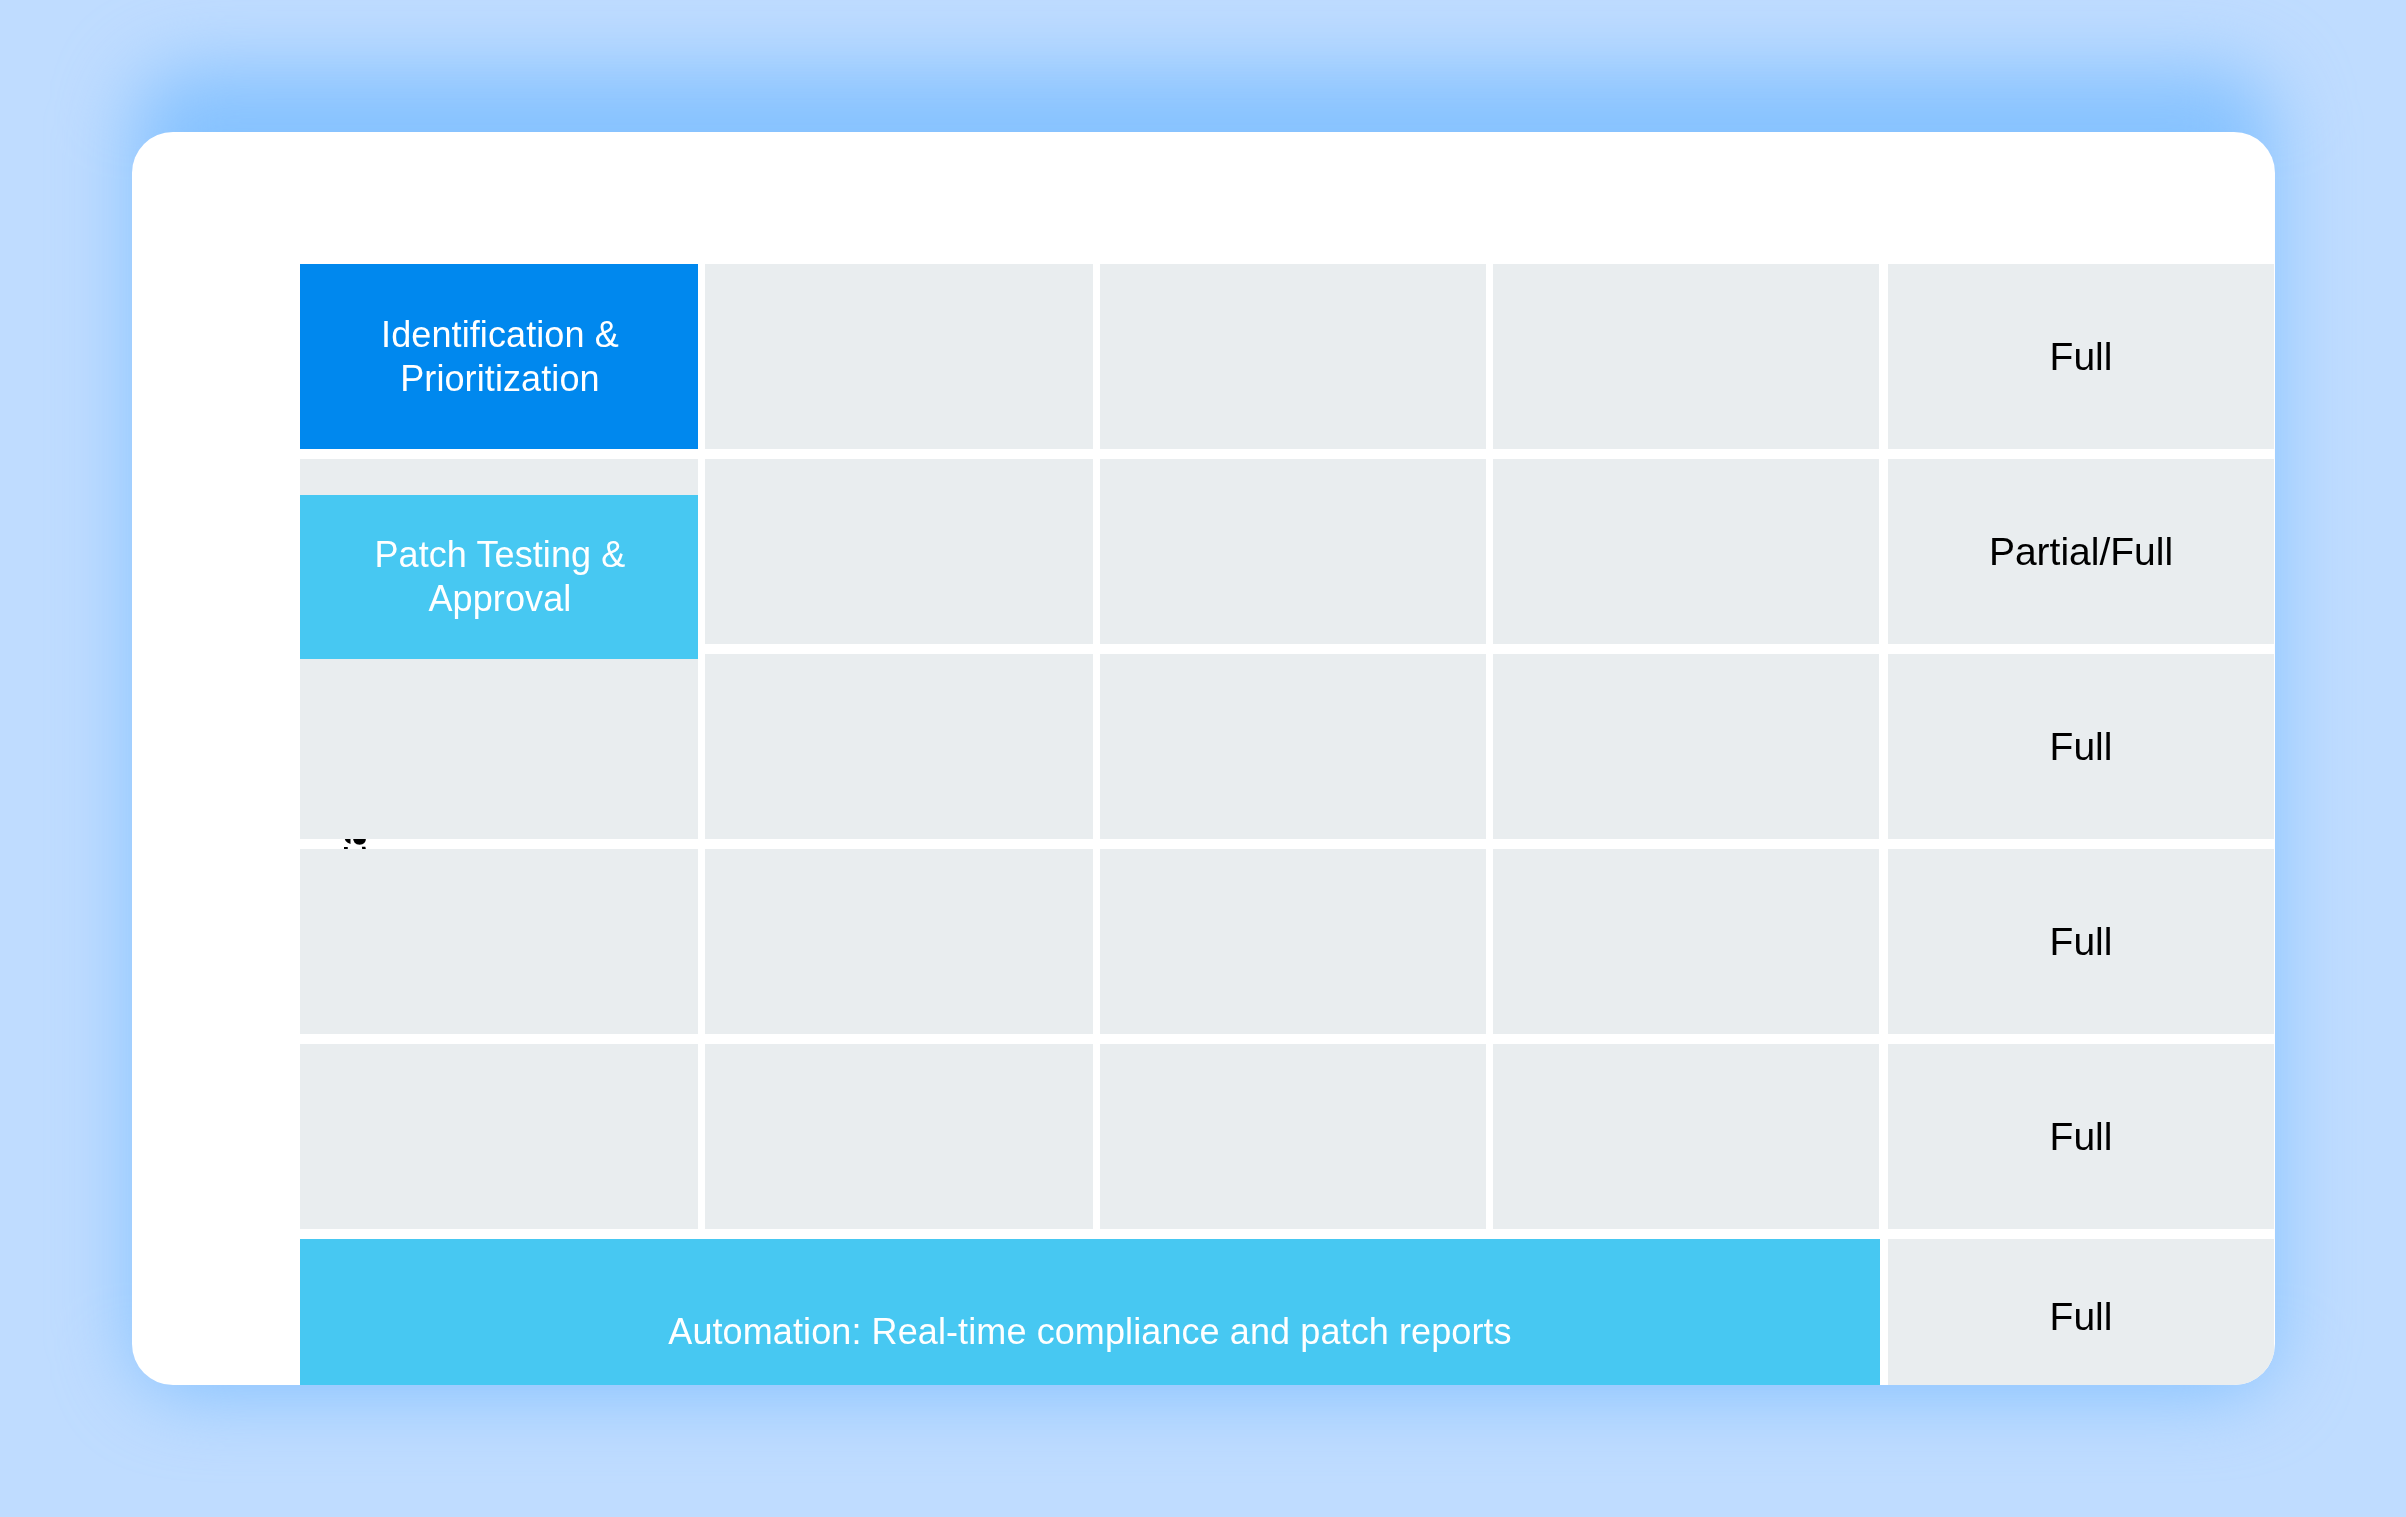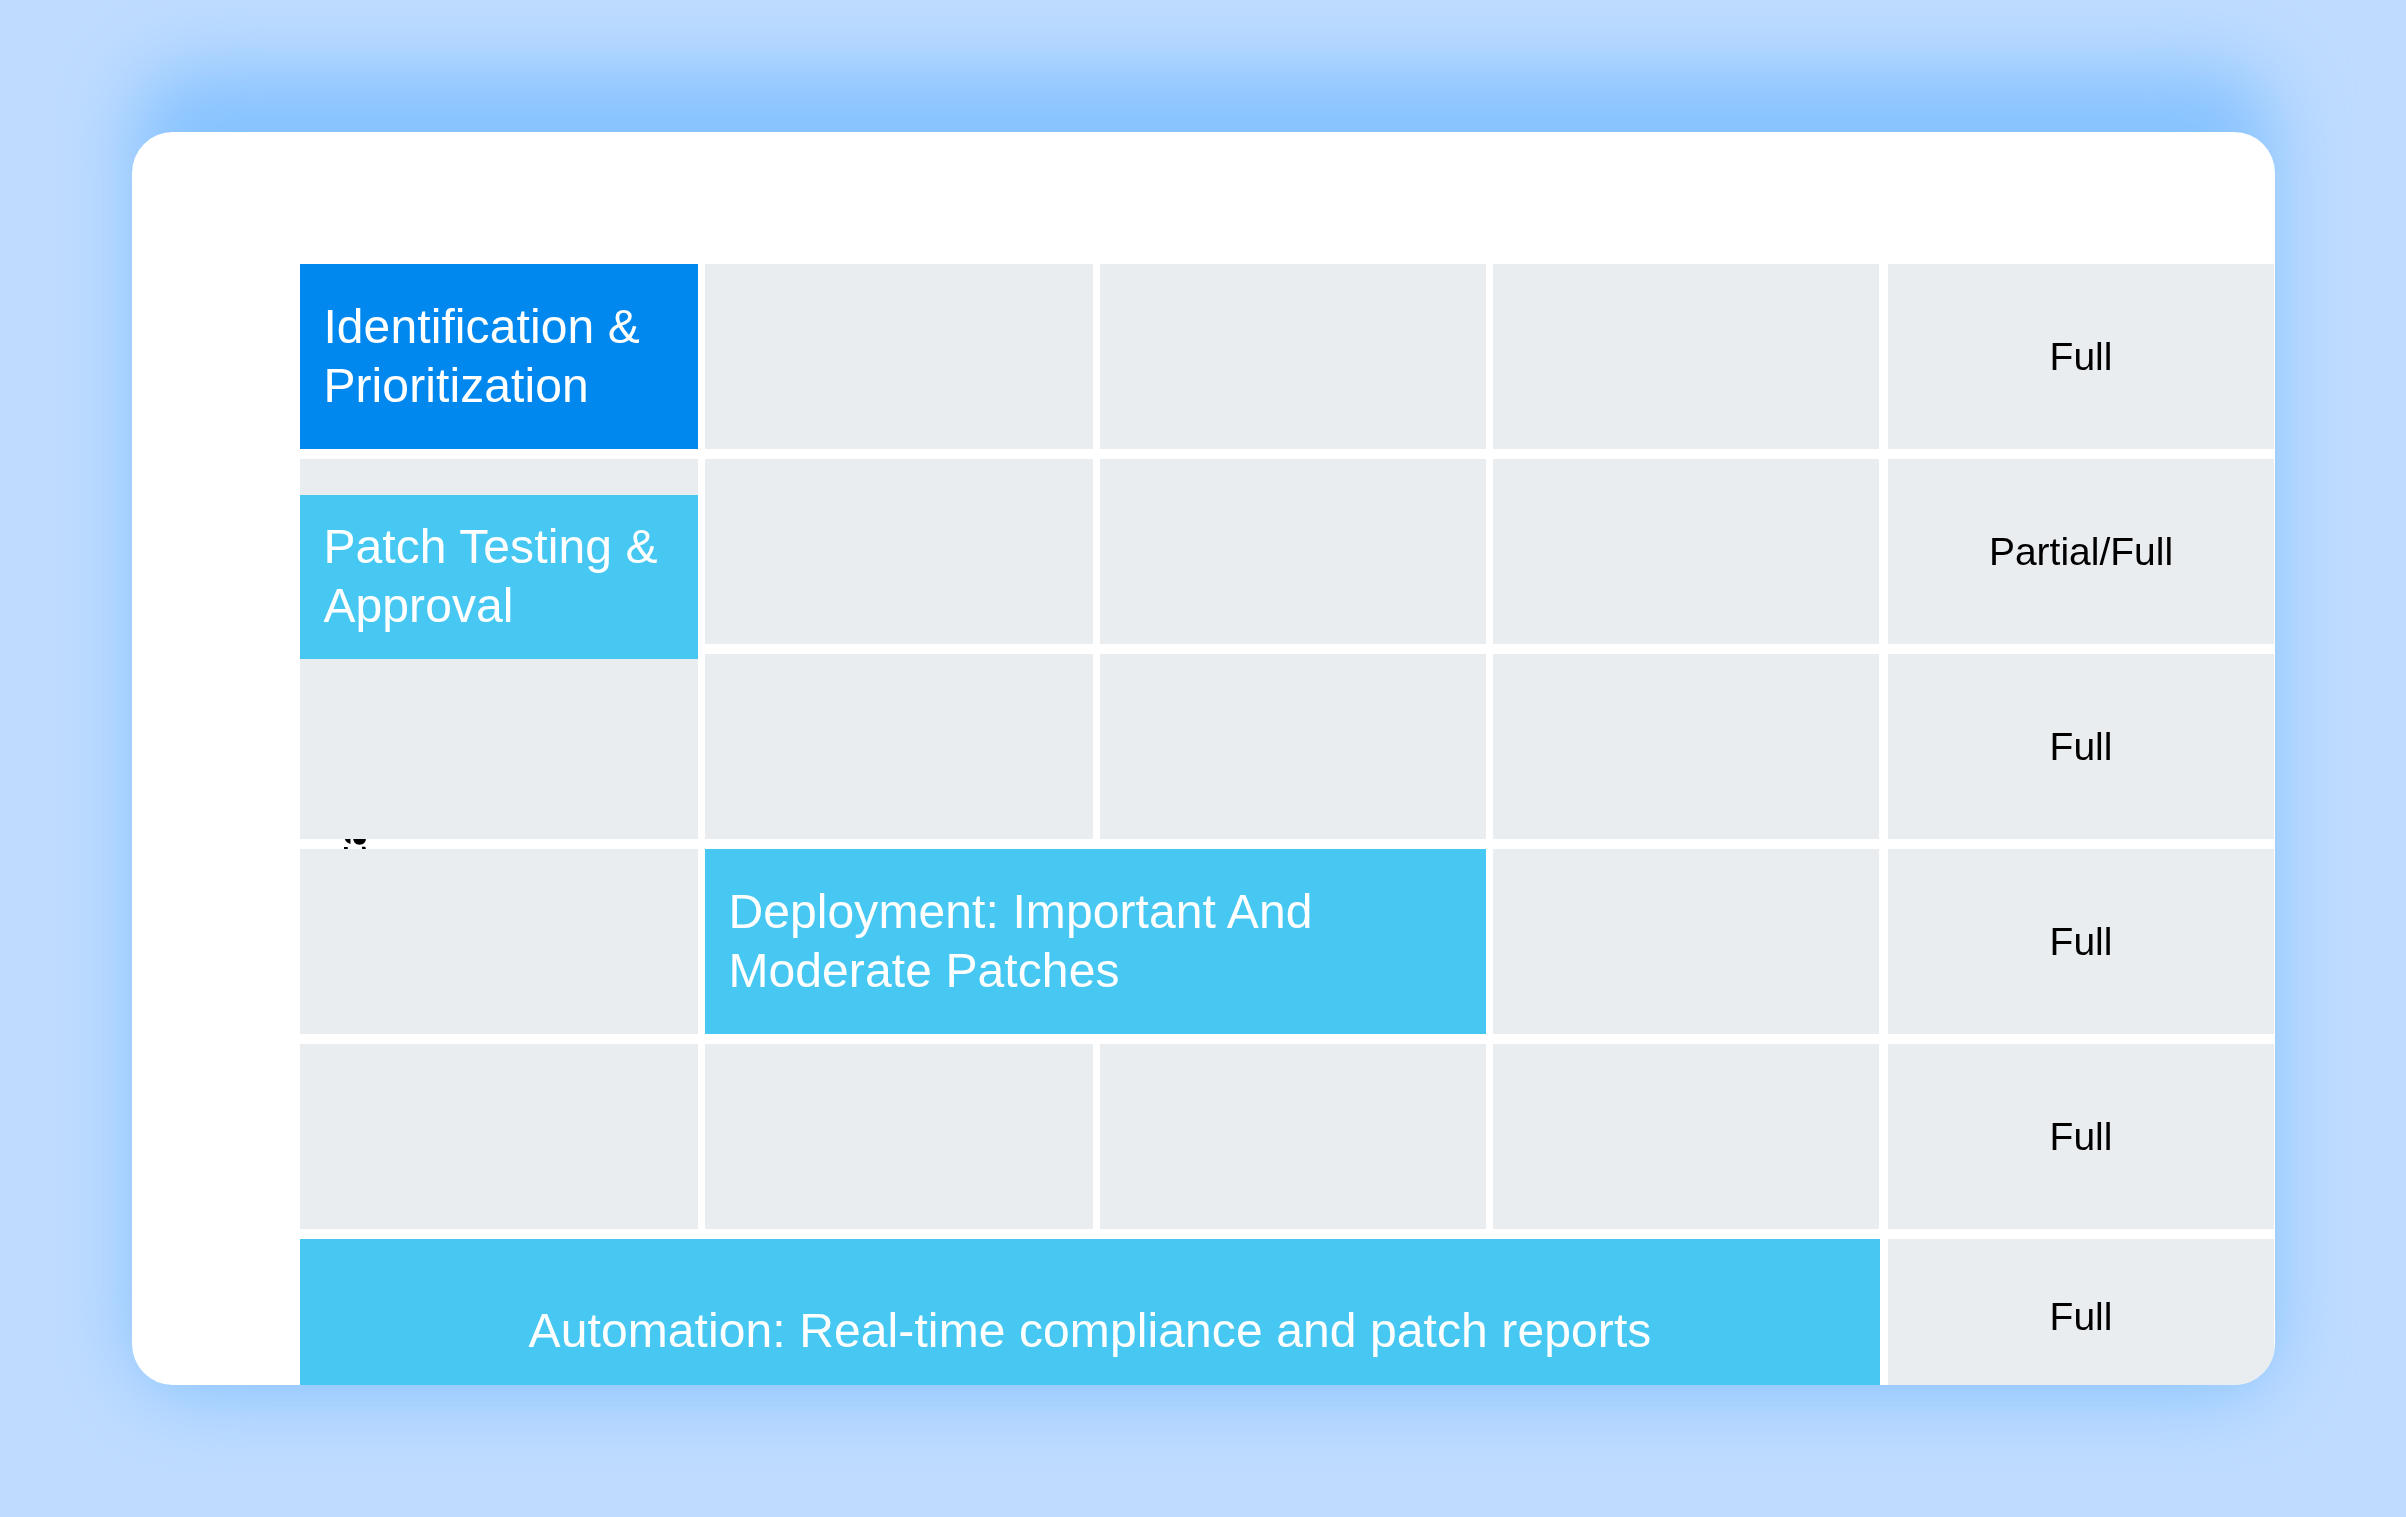--- a/index.html
+++ b/index.html
@@ -96,24 +96,25 @@
   .bar {
     position: absolute;
     display: flex;
     align-items: center;
     box-sizing: border-box;
     padding-left: 23.4px;
     padding-right: 21.5px;
   }
   .bar-label {
     color: #ffffff;
-    font-size: 48px;
+    font-size: 36px;
     line-height: 1.22;
     font-weight: 400;
     letter-spacing: 0.1px;
+    text-align: center;
   }
   .bar.centered {
     justify-content: center;
     padding-left: 13.7px;
     padding-right: 13.7px;
   }
 
   
   .auto-cell {
     position: absolute;
@@ -182,23 +183,20 @@
 
     <div class="bar" style="left:168px; top:132px; width:398px; height:185px; background:#0088ee;">
       <span class="bar-label">Identification &amp; Prioritization</span>
     </div>
 
     <div class="bar" style="left:168px; top:327px; width:398px; height:164px; background:#47c8f2;margin-top:36px;">
       <span class="bar-label">Patch Testing &amp; Approval</span>
     </div>
 
 
-    <div class="bar" style="left:573px; top:717px; width:781px; height:185px; background:#47c8f2;">
-      <span class="bar-label">Deployment: Important And Moderate Patches</span>
-    </div>
 
 
     <div class="bar centered" style="left:168px; top:1107px; width:1580px; height:185px; background:#47c8f2;">
       <span class="bar-label">Automation: Real-time compliance and patch reports</span>
     </div>
 
     <div class="auto-cell" style="left:1756px; top:132px; width:386px; height:185px;">Full</div>
     <div class="auto-cell" style="left:1756px; top:327px; width:386px; height:185px;text-align:right;">Partial/Full</div>
     <div class="auto-cell" style="left:1756px; top:522px; width:386px; height:185px;">Full</div>
     <div class="auto-cell" style="left:1756px; top:717px; width:386px; height:185px;">Full</div>

